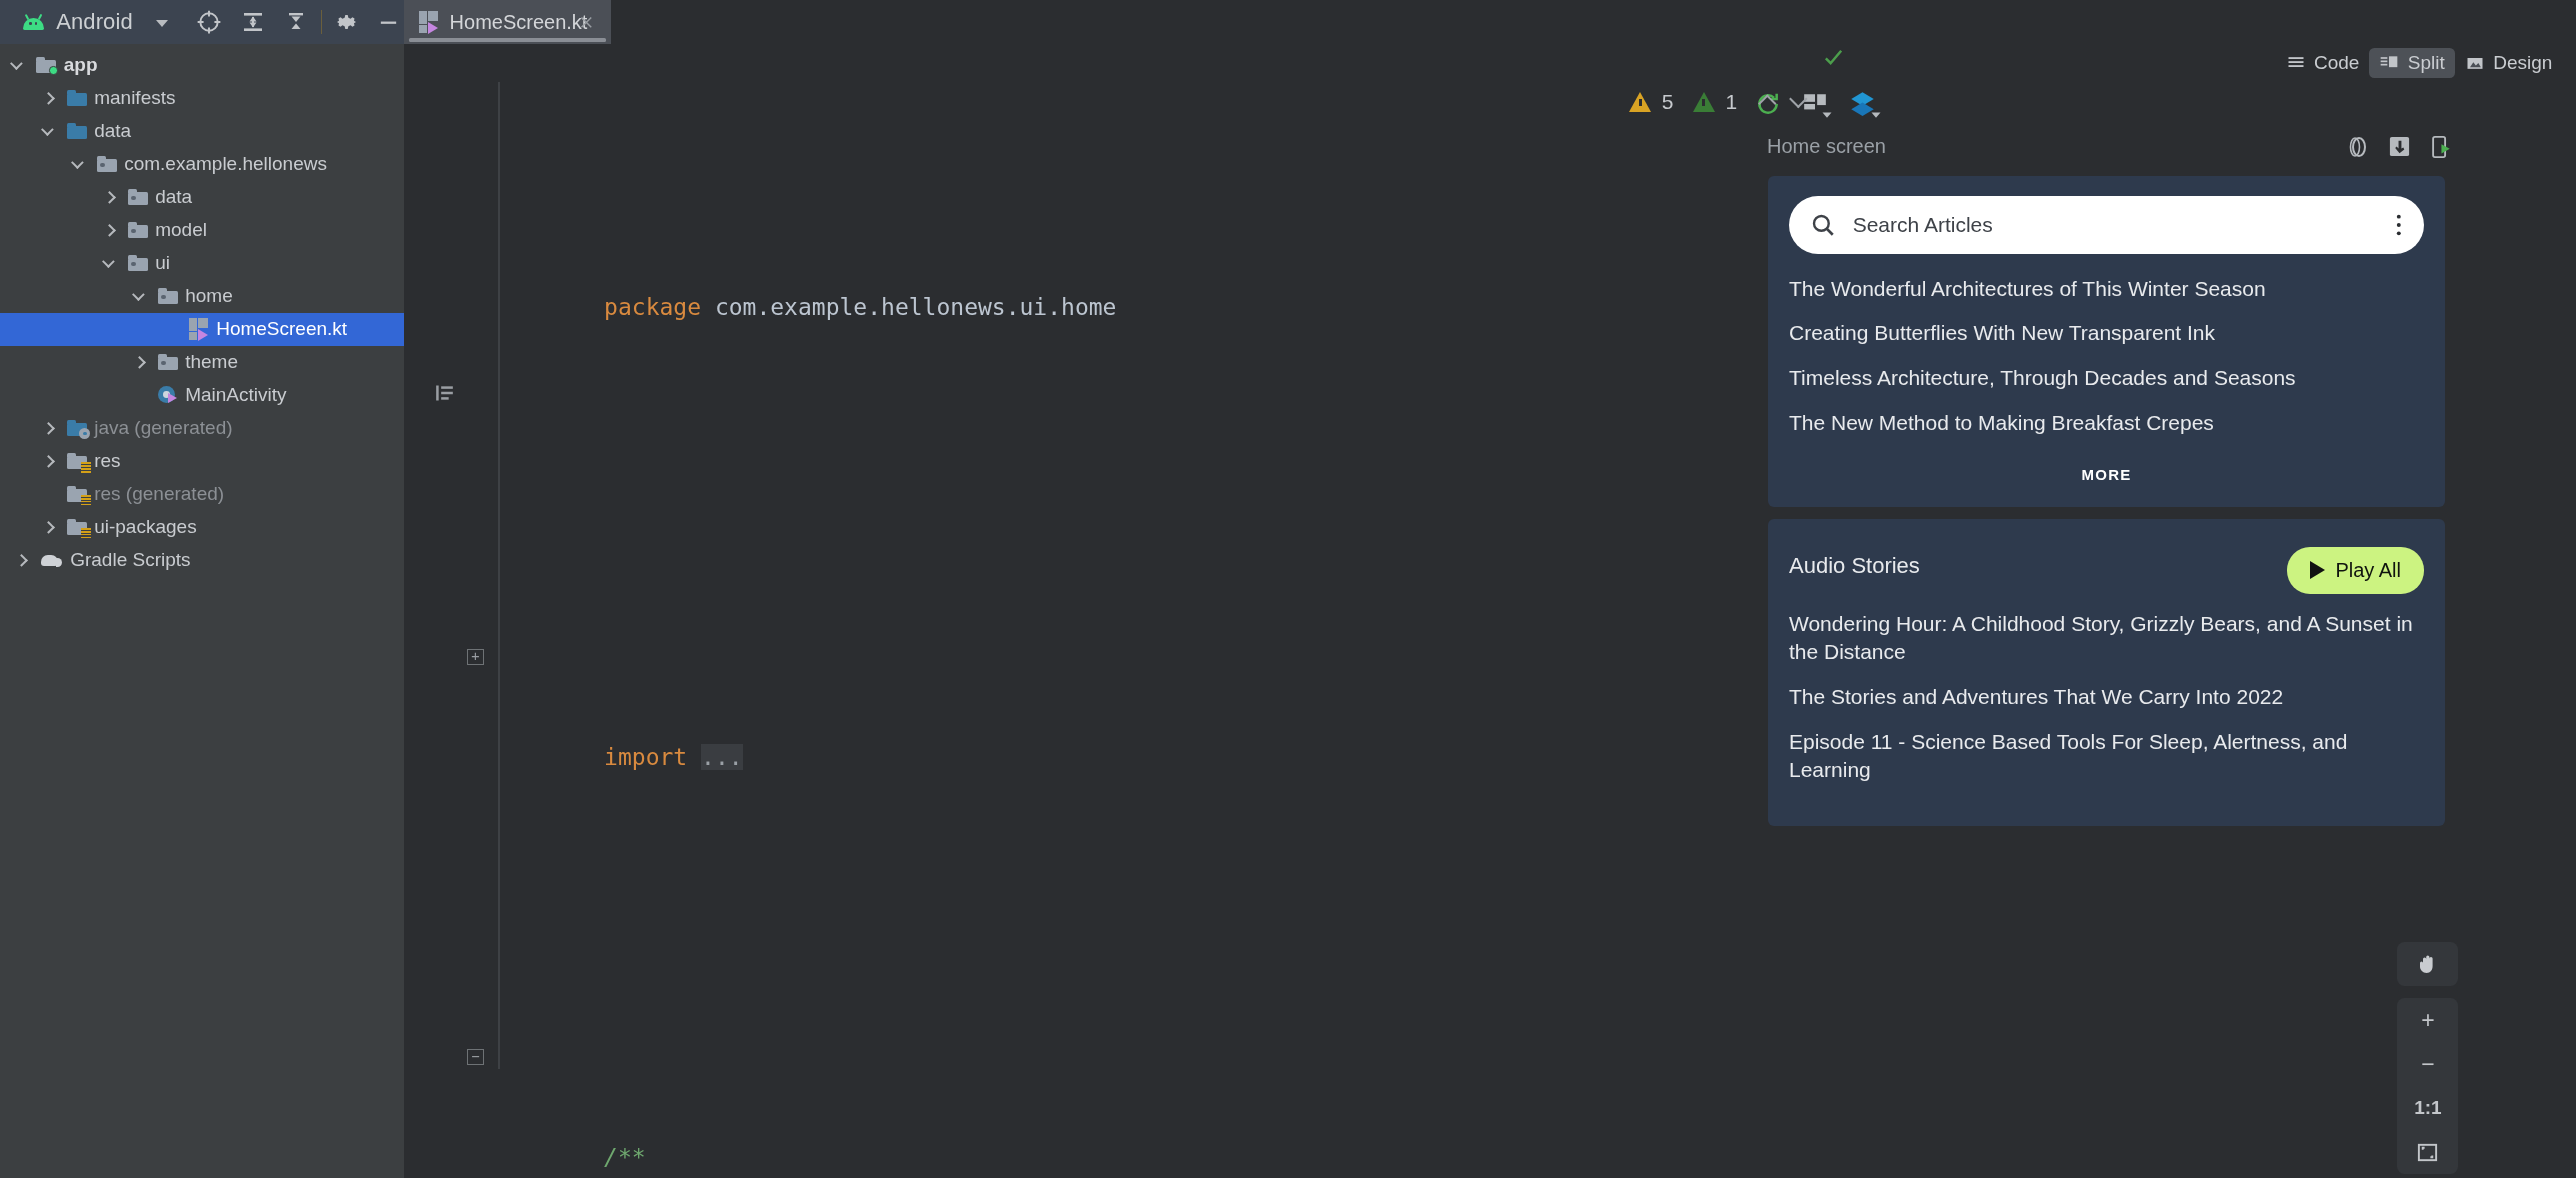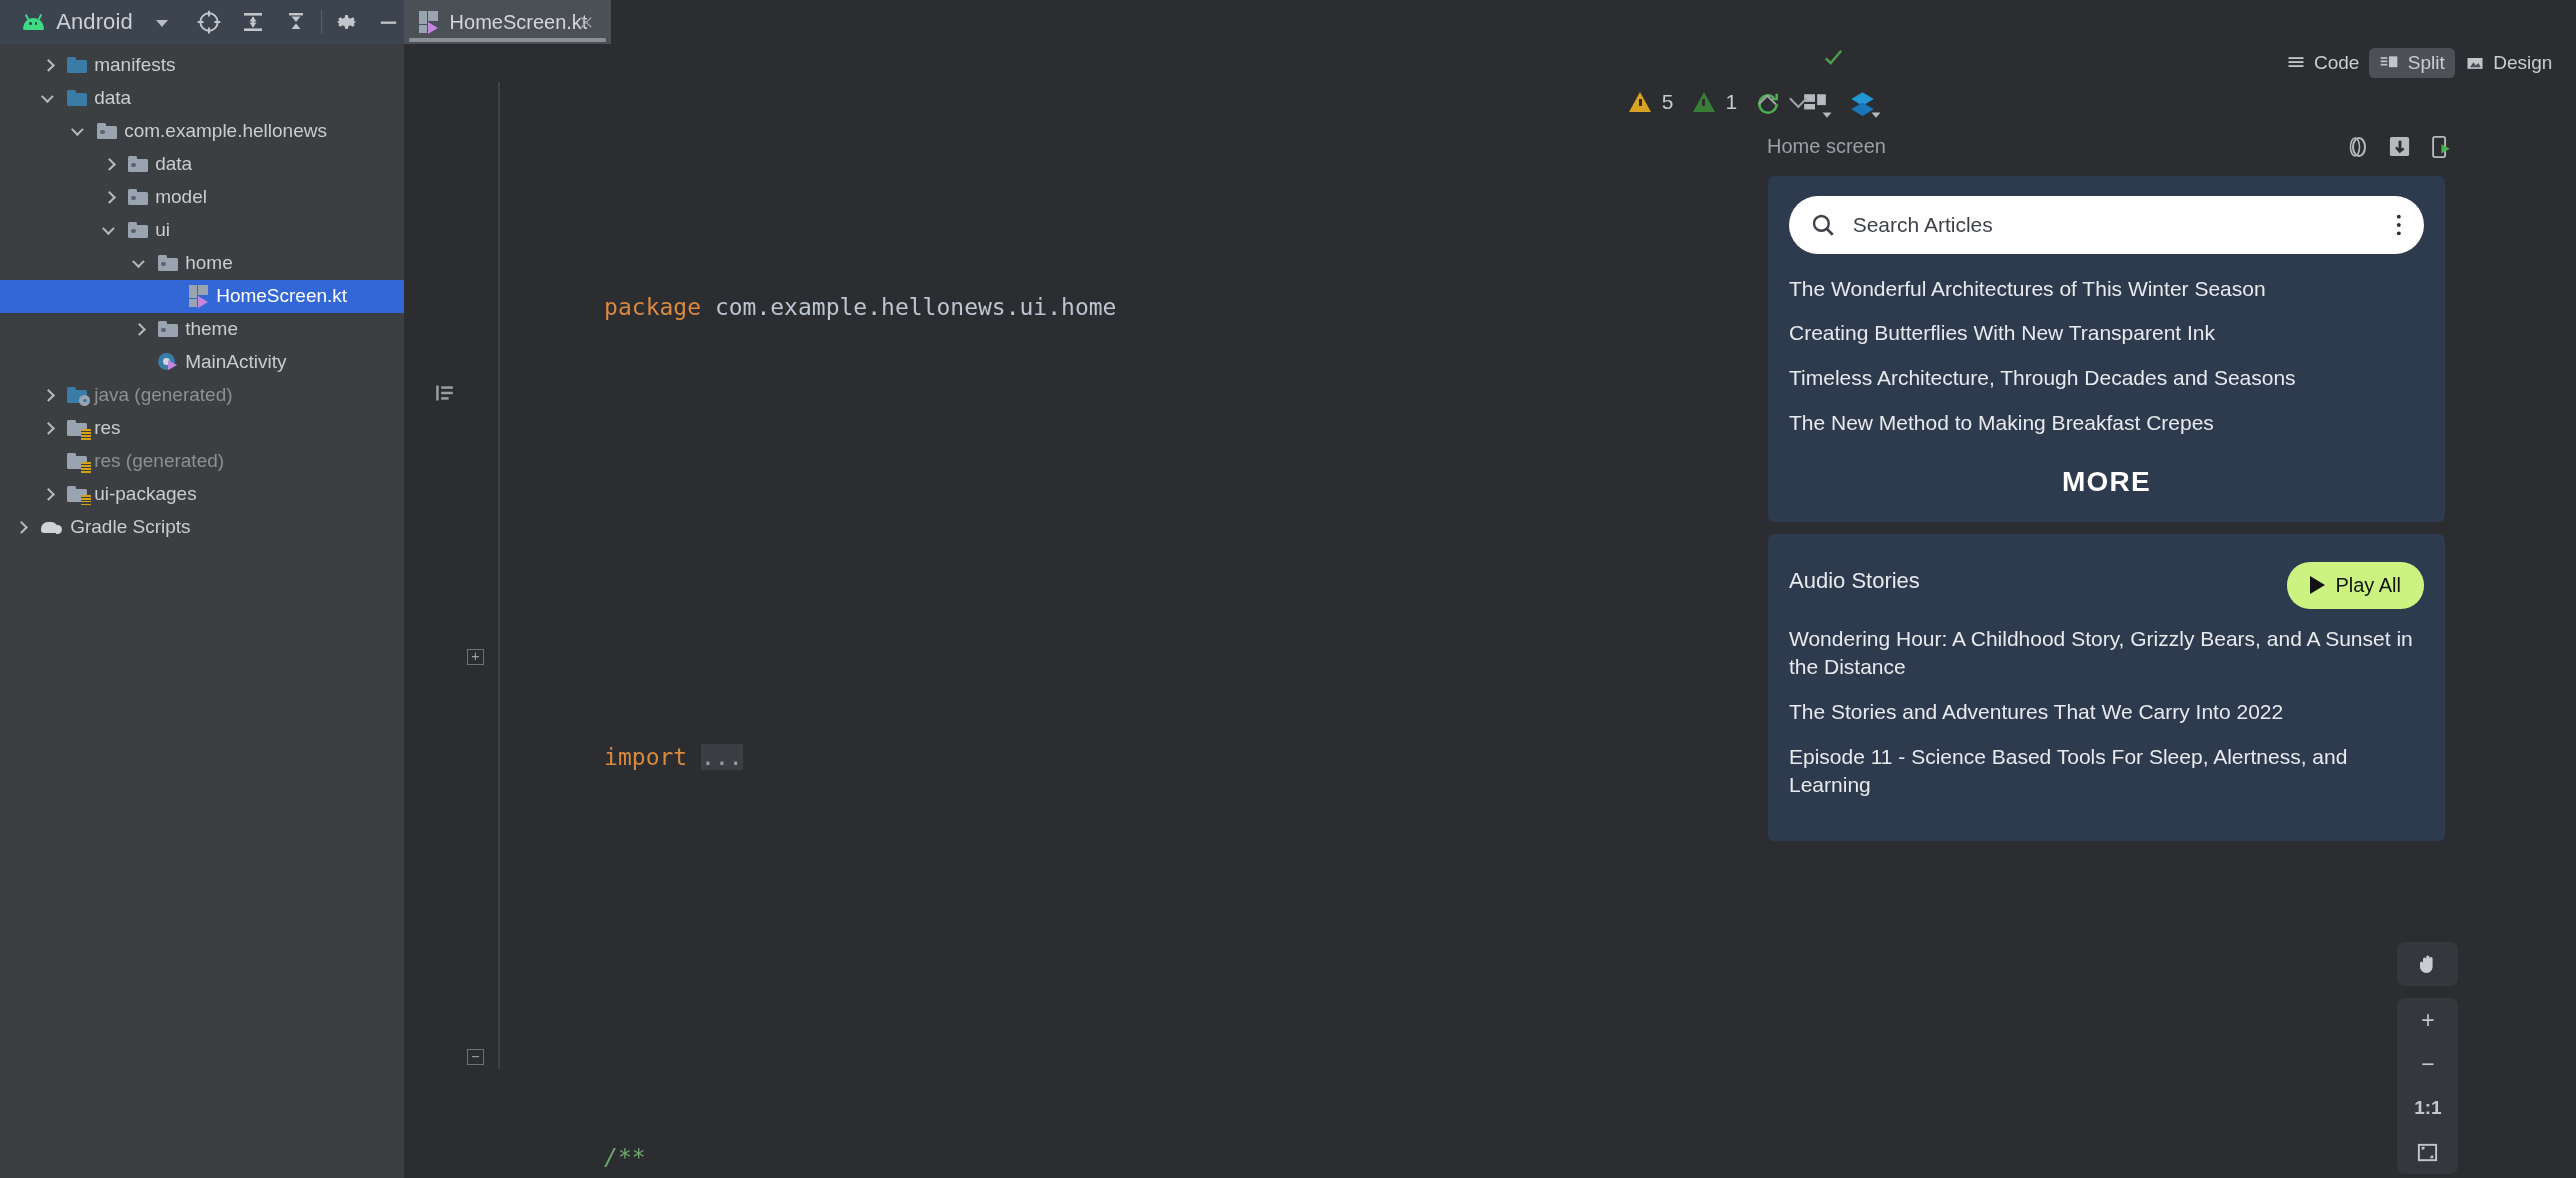--- a/index.html
+++ b/index.html
@@ -174,21 +174,21 @@
   #pv-header { height: 43px; display:flex; align-items:center; padding: 0 16.7px 0 23px; }
   #pv-title { color:#9aa0a6; font-size:20px; flex:1; }
   #pv-body { position:relative; padding: 7.6px 24px 0 24px; }
   .card { background:#2e3a4d; border-radius: 6px; padding: 20px 21px 24px 21px; }
   .searchbar {
     background:#ffffff; border-radius: 29px; height: 58px;
     display:flex; align-items:center; padding: 0 21px; gap: 16.7px; margin-bottom: 21px;
   }
   .search-ph { color:#3e4248; font-size: 21px; flex:1; }
   .art { color:#e8eaed; font-size: 21px; line-height: 28px; margin: 16.7px 0; }
-  .more { text-align:center; color:#ffffff; font-weight:bold; font-size:28px; letter-spacing:1.2px; margin-top: 29px;}
+  .more { text-align:center; color:#ffffff; font-weight:bold; font-size:15px; letter-spacing:1.2px; margin-top: 29px;}
   .card2 { margin-top: 12px; }
   .ashead { display:flex; align-items:center; margin-bottom: 12px; }
   .astitle { color:#e8eaed; font-size:22px; flex:1; }
   .playall {
     background:#ccf381; border-radius:23px; height:47px; display:flex;
     align-items:center; gap:10.6px; padding: 0 23px; color:#10140f; font-size:20px;margin-top:8px;
   }
   .ptri { width:0;height:0;border-left:15px solid #111; border-top:9px solid transparent; border-bottom:9px solid transparent;}
 
   
@@ -293,20 +293,29 @@
     <svg width="20" height="20" viewBox="0 0 24 24">
         <rect x="3" y="6" width="18" height="13" fill="#c2c5c9"></rect>
         <polygon points="6,17 10,11 13,15 16,12 19,17" fill="#4b4f56"></polygon>
       </svg>
     <span>Design</span>
   </div>
 </div>
 
 <div id="tree">
 
+  <div class="row" style="padding-left:10.6px">
+    <div class="chev down"></div>
+    <div class="folder gray" style="margin-left:10.6px">
+        <div class="tab"></div>
+        <div class="bdy"></div>
+        <div class="greendot"></div>
+      </div>
+    <span class="lbl bold">app</span>
+  </div>
 
   <div class="row" style="padding-left:41px">
     <div class="chev right"></div>
     <div class="folder blue" style="margin-left:10.6px">
         <div class="tab"></div>
         <div class="bdy"></div>
       </div>
     <span class="lbl">manifests</span>
   </div>
 

